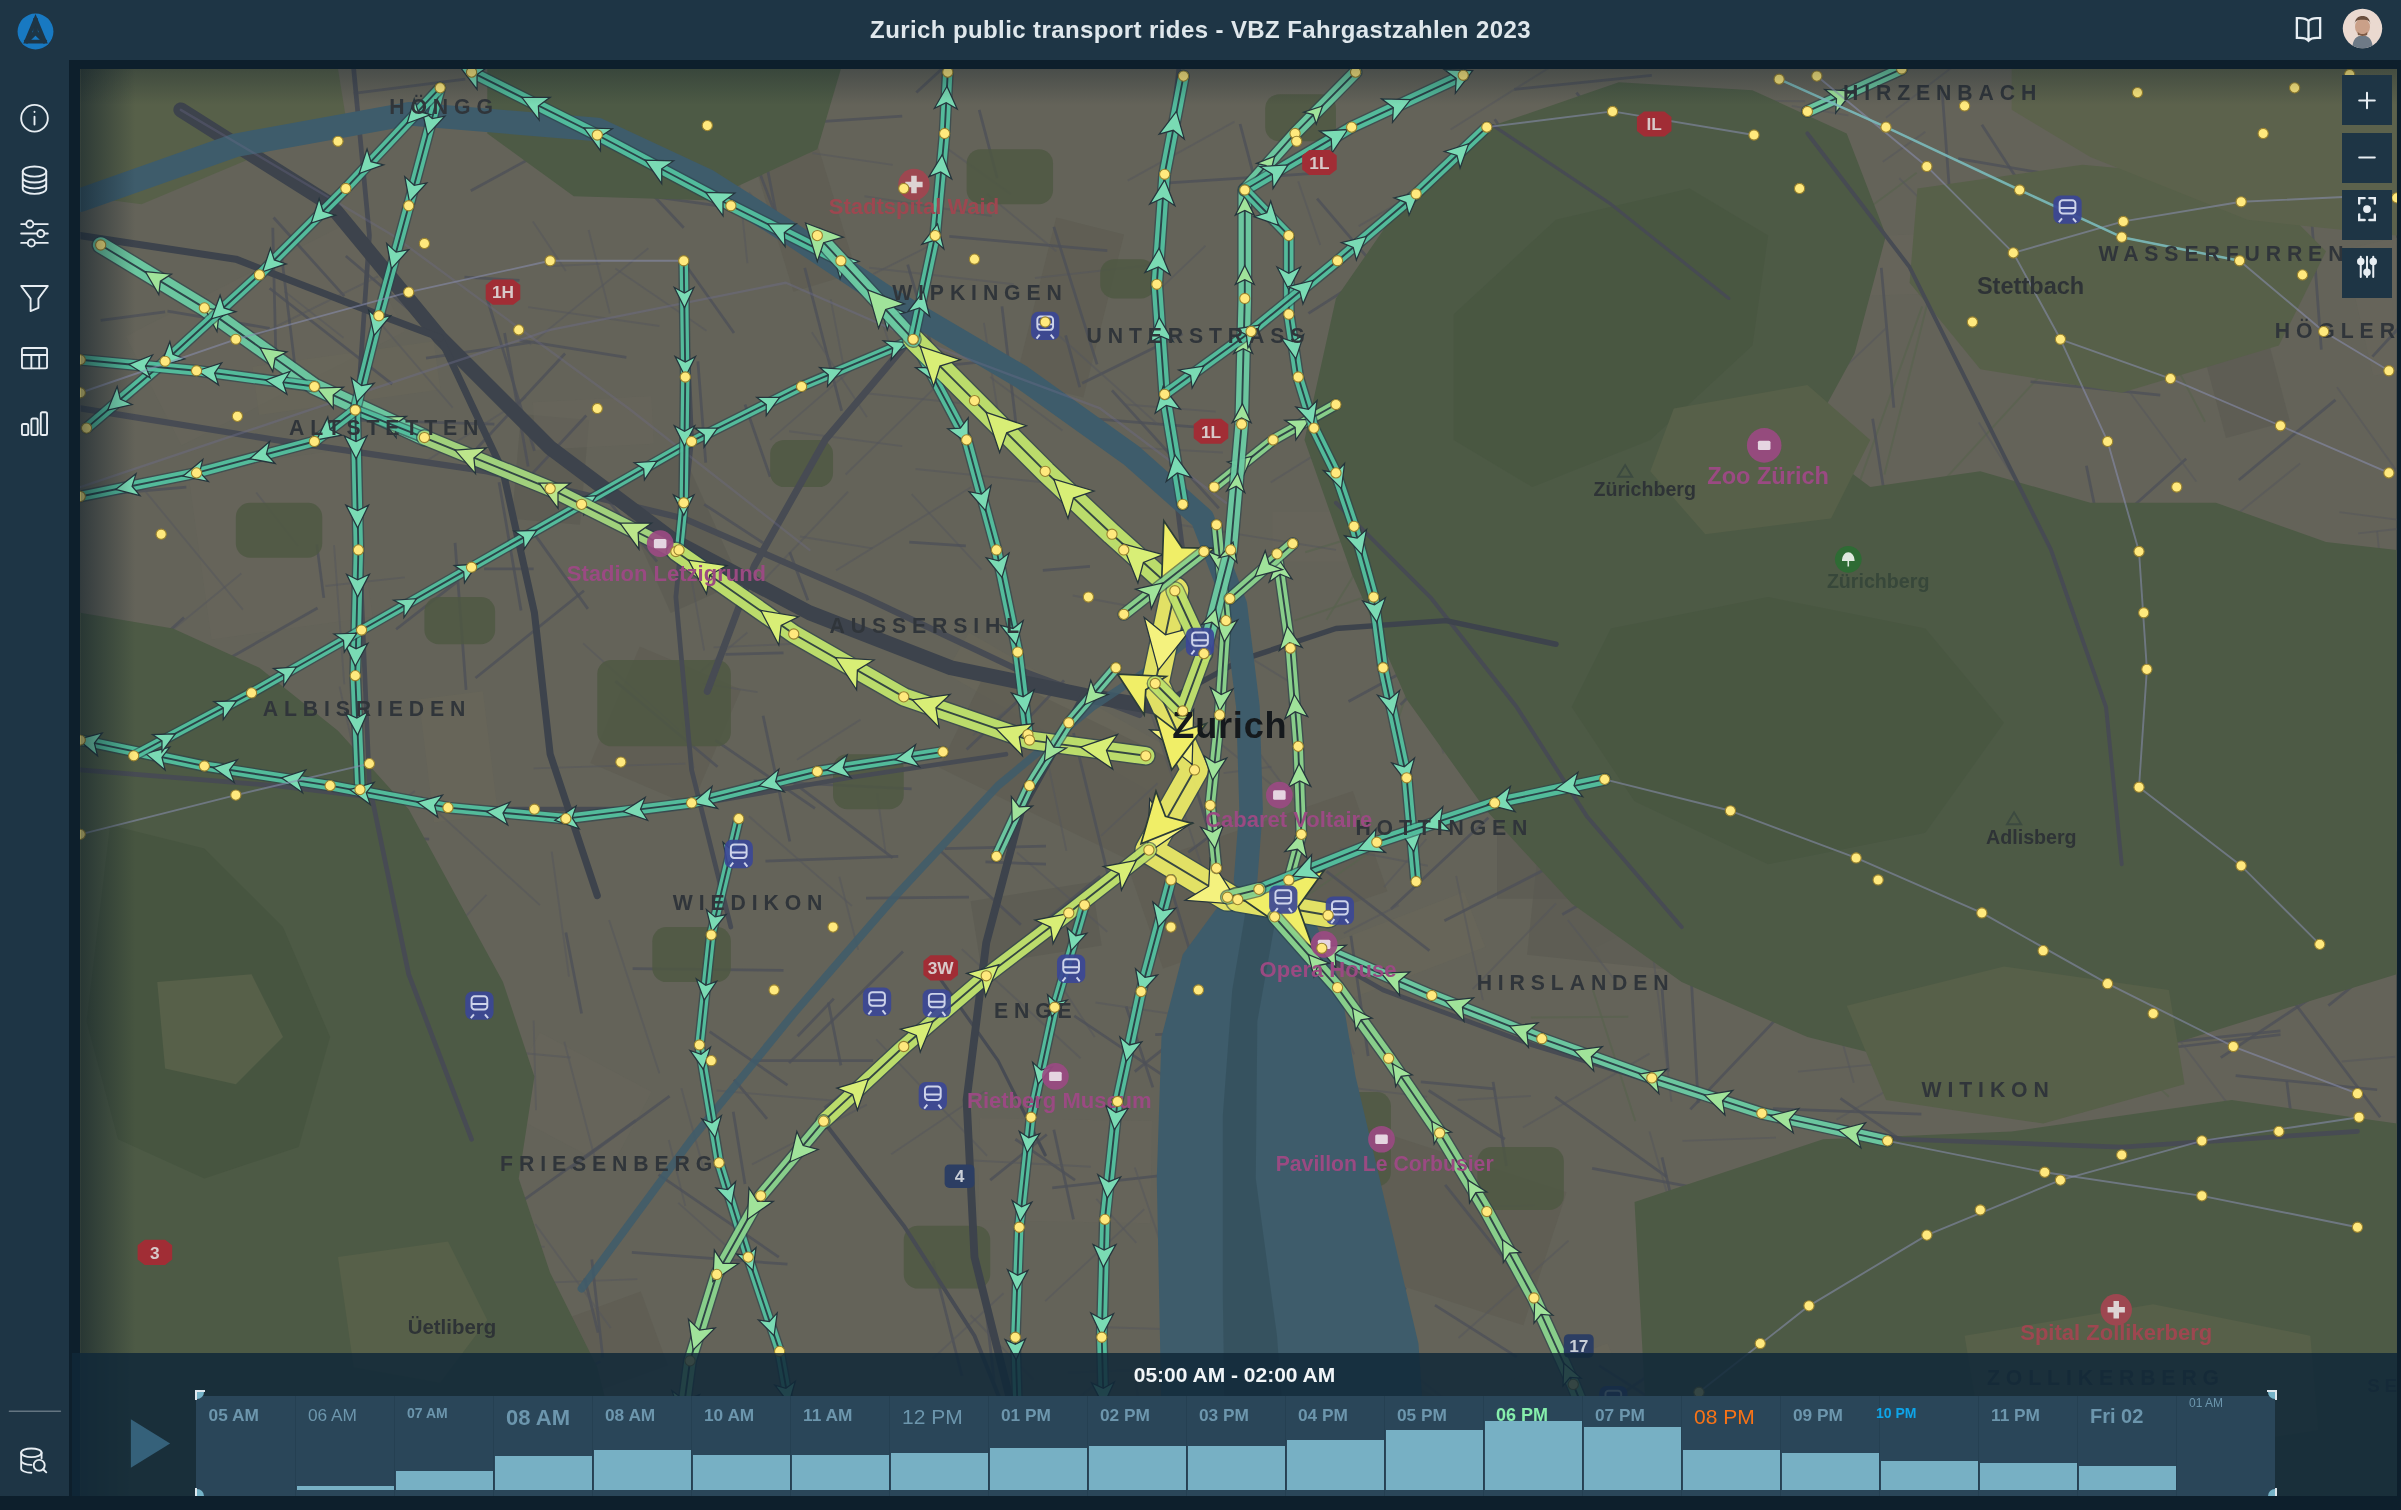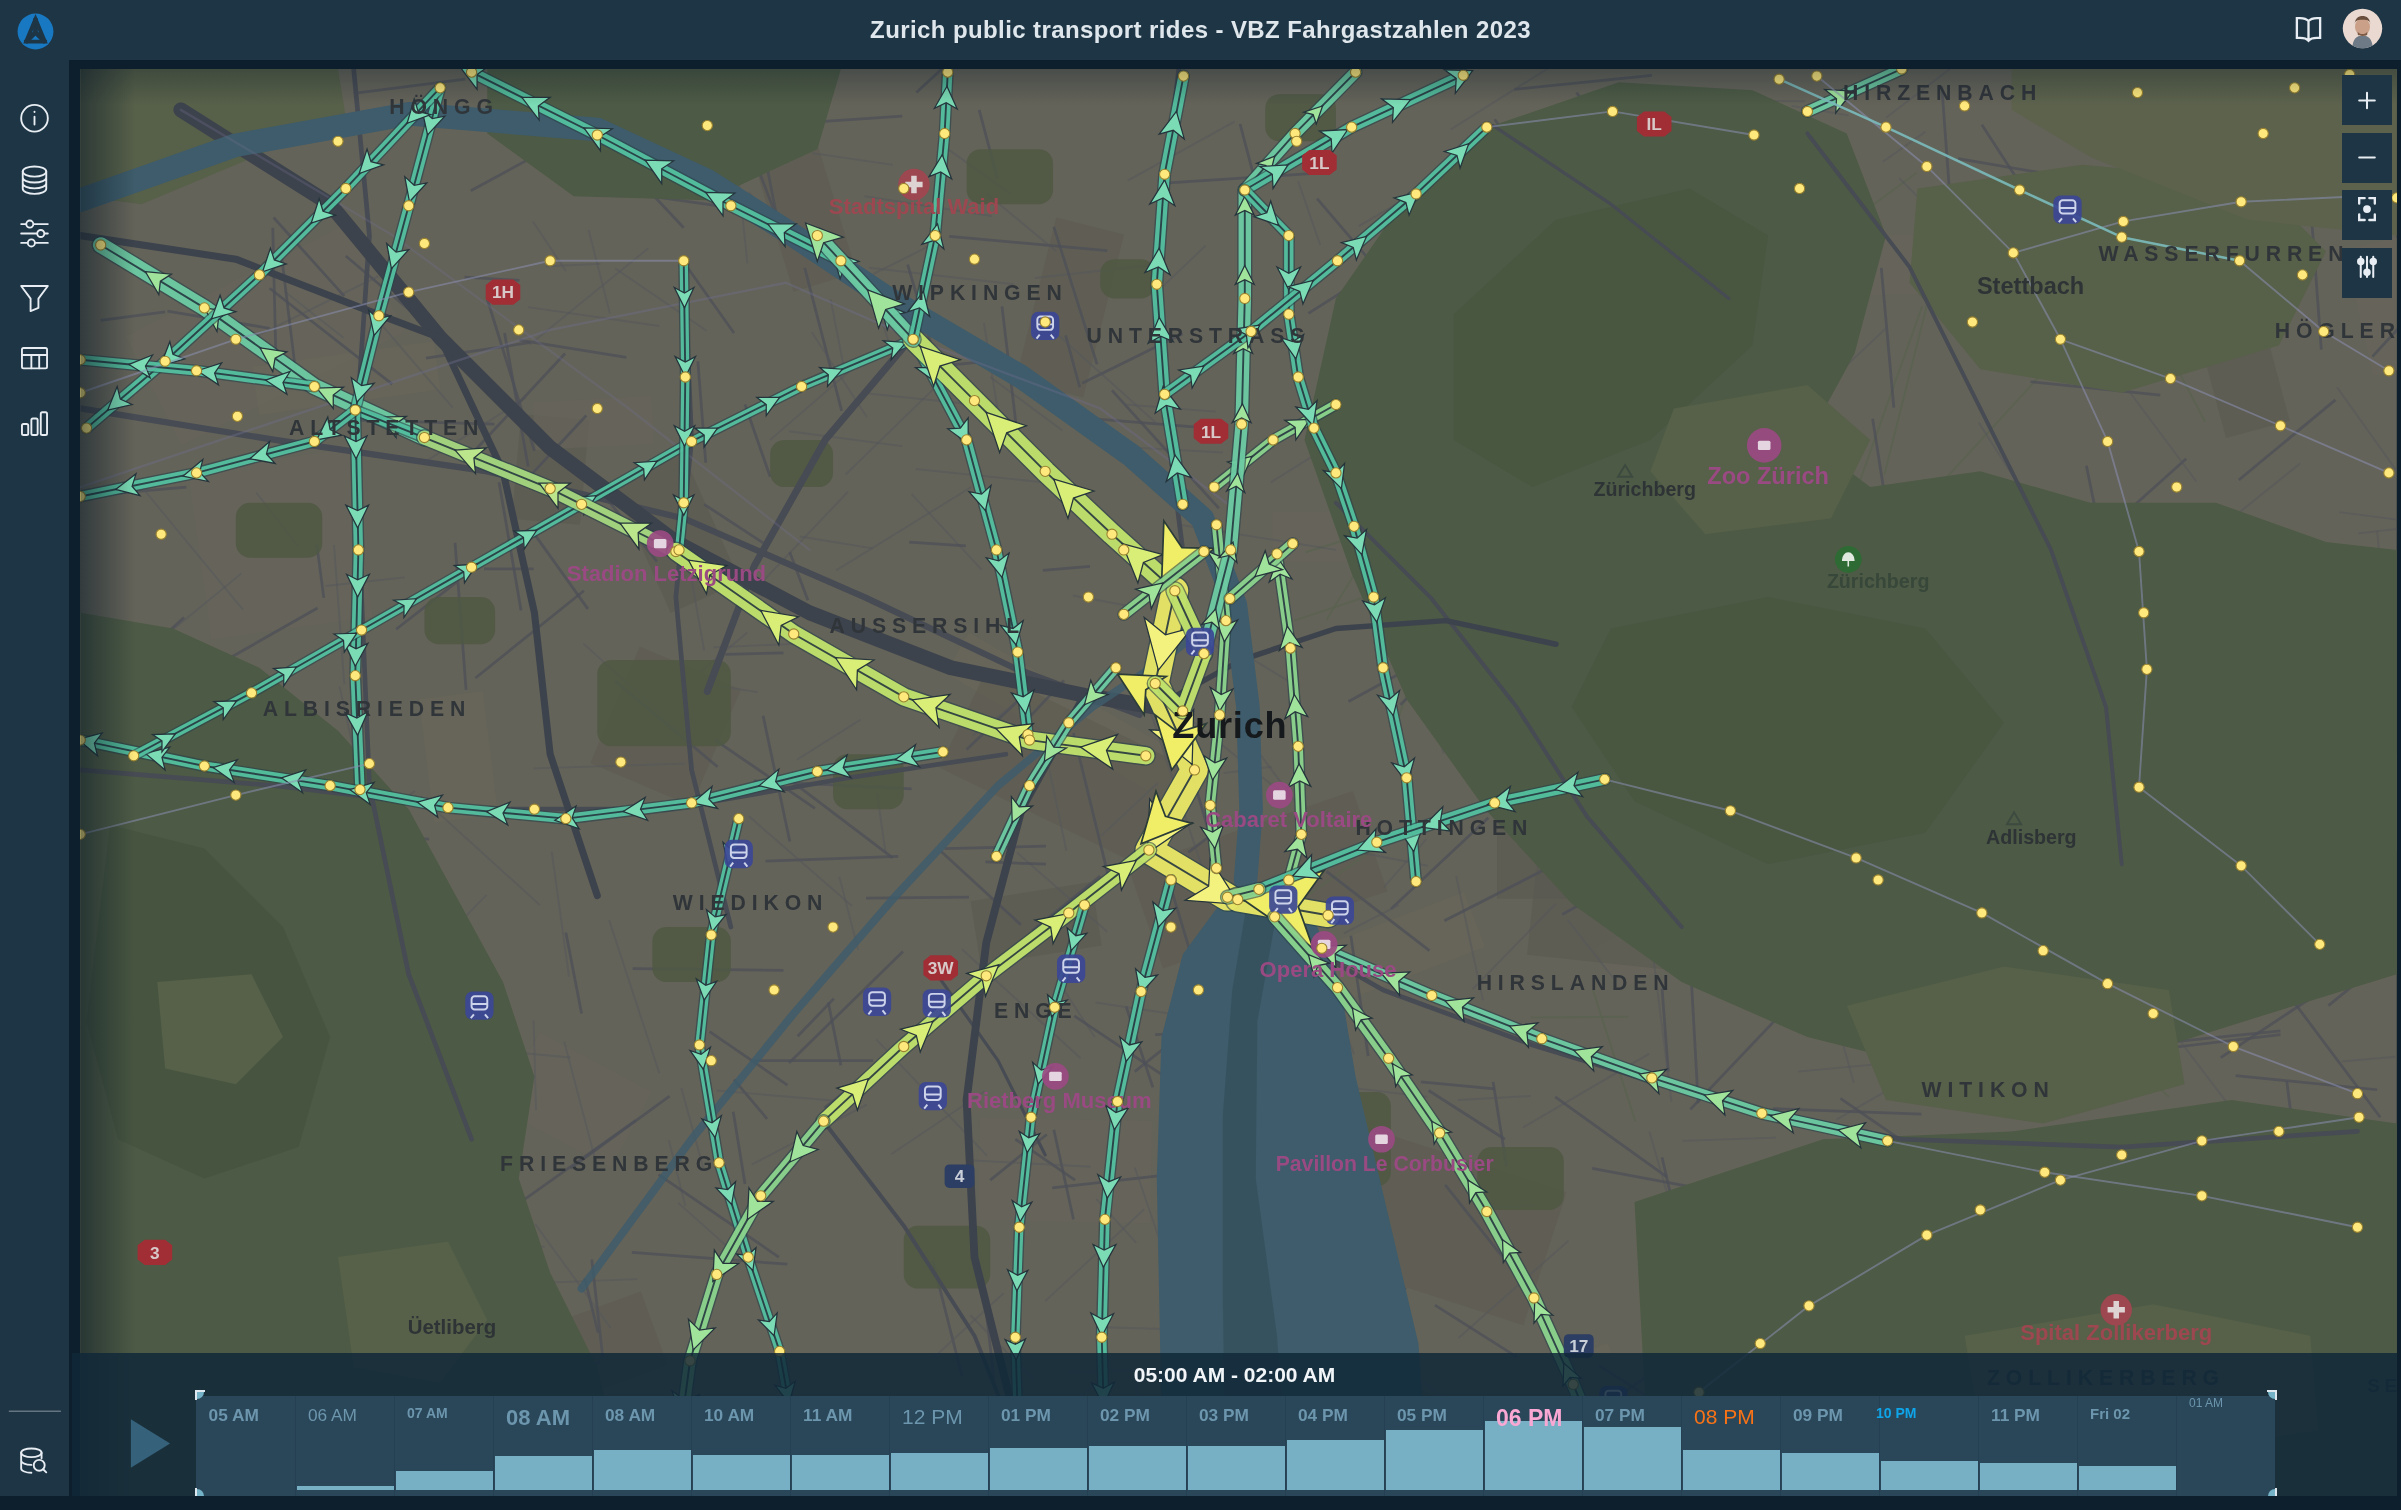--- a/index.html
+++ b/index.html
@@ -1501,27 +1501,27 @@
     <div style="position:absolute;left:310px;top:8.6px;font-size:22px;color:#6c96ad;font-weight:700;white-space:nowrap">08 AM</div>
     <div style="position:absolute;left:409px;top:8.6px;font-size:17.3px;color:#6c96ad;font-weight:700;white-space:nowrap">08 AM</div>
     <div style="position:absolute;left:508px;top:8.6px;font-size:17.3px;color:#6c96ad;font-weight:700;white-space:nowrap">10 AM</div>
     <div style="position:absolute;left:607px;top:8.6px;font-size:17.3px;color:#6c96ad;font-weight:700;white-space:nowrap">11 AM</div>
     <div style="position:absolute;left:706px;top:8.6px;font-size:21px;color:#6c96ad;font-weight:400;white-space:nowrap">12 PM</div>
     <div style="position:absolute;left:805px;top:8.6px;font-size:17.3px;color:#6c96ad;font-weight:700;white-space:nowrap">01 PM</div>
     <div style="position:absolute;left:904px;top:8.6px;font-size:17.3px;color:#6c96ad;font-weight:700;white-space:nowrap">02 PM</div>
     <div style="position:absolute;left:1003px;top:8.6px;font-size:17.3px;color:#6c96ad;font-weight:700;white-space:nowrap">03 PM</div>
     <div style="position:absolute;left:1102px;top:8.6px;font-size:17.3px;color:#6c96ad;font-weight:700;white-space:nowrap">04 PM</div>
     <div style="position:absolute;left:1201px;top:8.6px;font-size:17.3px;color:#6c96ad;font-weight:700;white-space:nowrap">05 PM</div>
-    <div style="position:absolute;left:1300px;top:8.6px;font-size:23px;color:#f9a8d4;font-weight:700;white-space:nowrap">06 PM</div>
+    <div style="position:absolute;left:1300px;top:8.6px;font-size:18px;color:#86efac;font-weight:700;white-space:nowrap">06 PM</div>
     <div style="position:absolute;left:1399px;top:8.6px;font-size:17.3px;color:#6c96ad;font-weight:700;white-space:nowrap">07 PM</div>
     <div style="position:absolute;left:1498px;top:8.6px;font-size:21px;color:#f97316;font-weight:400;white-space:nowrap">08 PM</div>
     <div style="position:absolute;left:1597px;top:8.6px;font-size:17.3px;color:#6c96ad;font-weight:700;white-space:nowrap">09 PM</div>
     <div style="position:absolute;left:1680px;top:8.6px;font-size:14px;color:#0ea5e9;font-weight:700;white-space:nowrap">10 PM</div>
     <div style="position:absolute;left:1795px;top:8.6px;font-size:17.3px;color:#6c96ad;font-weight:700;white-space:nowrap">11 PM</div>
-    <div style="position:absolute;left:1894px;top:8.6px;font-size:15px;color:#6c96ad;font-weight:700;white-space:nowrap">Fri 02</div>
+    <div style="position:absolute;left:1894px;top:8.6px;font-size:20px;color:#6c96ad;font-weight:700;white-space:nowrap">Fri 02</div>
     <div style="position:absolute;left:1993px;top:0;font-size:12px;color:#6c96ad;font-weight:400;white-space:nowrap">01 AM</div>
   </div>
 
 <div style="position:absolute;left:195px;top:1390px;width:10.2px;height:10.2px;transform:scale(1,1);transform-origin:0 0;">
     <div style="position:absolute;left:0;top:0;width:10.2px;height:1.6px;background:#dfe8ee"></div>
     <div style="position:absolute;left:0;top:0;width:1.6px;height:10.2px;background:#dfe8ee"></div>
     <div style="position:absolute;left:1.6px;top:1.6px;width:7.9px;height:7.9px;background:#74b2c7;border-radius:0 0 100% 0"></div>
   </div>
 <div style="position:absolute;left:195px;top:1498px;width:10.2px;height:10.2px;transform:scale(1,-1);transform-origin:0 0;">
     <div style="position:absolute;left:0;top:0;width:10.2px;height:1.6px;background:#dfe8ee"></div>

